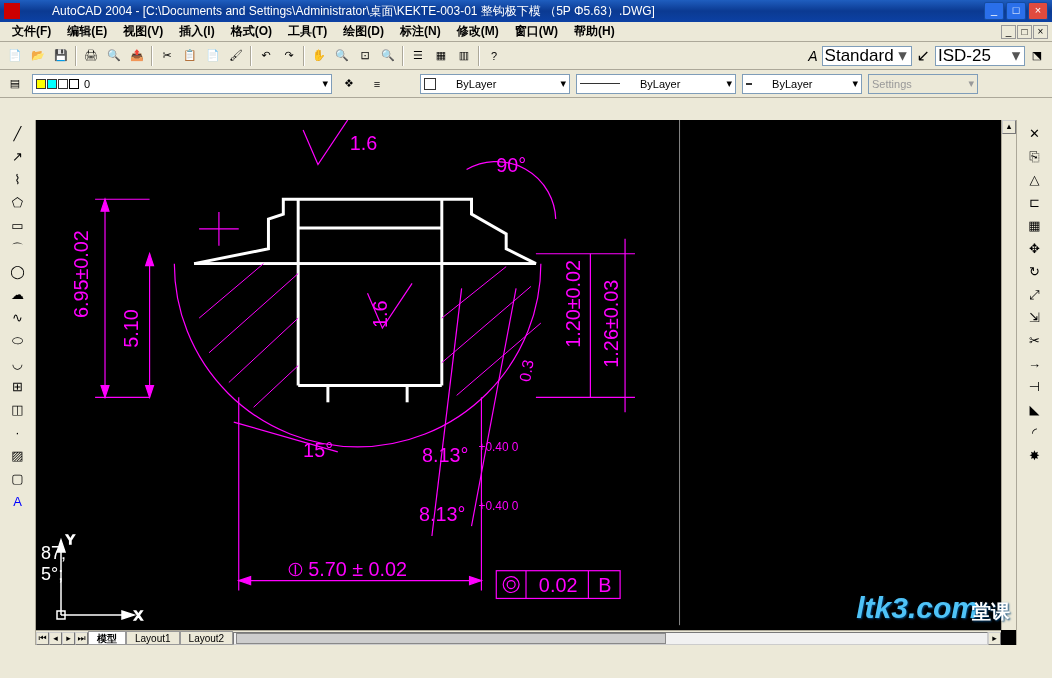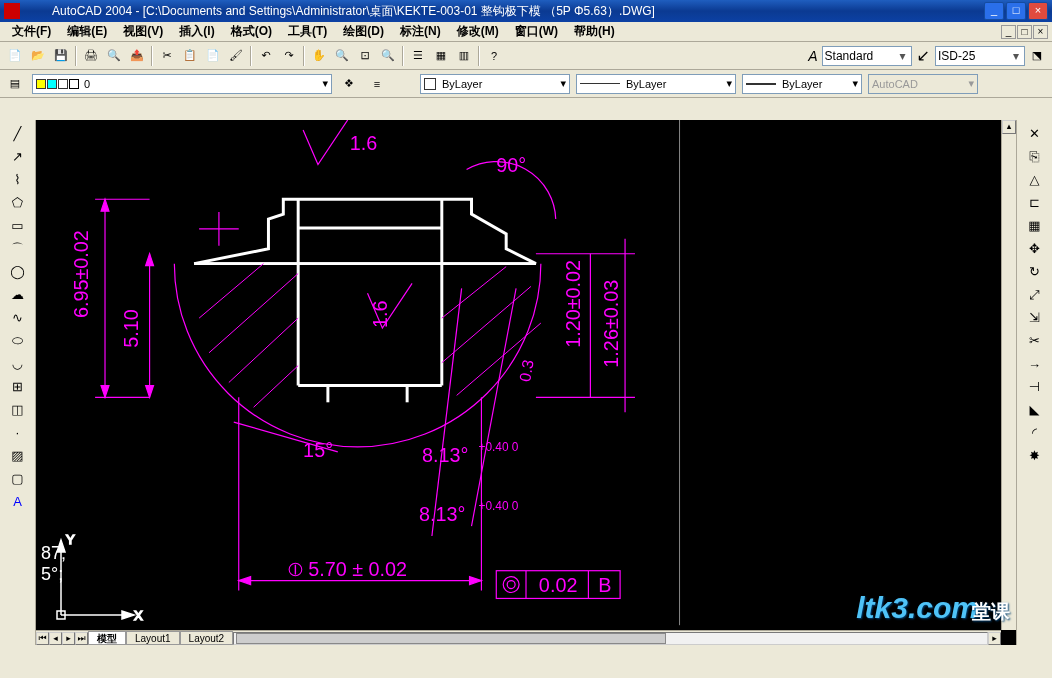--- a/index.html
+++ b/index.html
@@ -13,28 +13,28 @@
 .titlebar .win-btn.close { background: #e04b3e; }
 
 .menubar { height: 20px; background: #ece9d8; border-bottom: 1px solid #aca899; display: flex; align-items: center; font-size: 12px; padding: 0 4px; position: relative; }
 .menubar .menu-item { padding: 1px 8px; cursor: default; font-weight: bold; }
 .menubar .doc-btns { position: absolute; right: 4px; display: flex; gap: 1px; }
 .menubar .doc-btn { width: 15px; height: 14px; background: #ece9d8; border: 1px solid #999; font-size: 10px; text-align: center; line-height: 11px; }
 
 .toolbar-row { height: 28px; background: #ece9d8; border-bottom: 1px solid #aca899; display: flex; align-items: center; padding: 0 4px; gap: 1px; }
 .tool-btn { width: 22px; height: 22px; border: 1px solid transparent; display: flex; align-items: center; justify-content: center; font-size: 11px; }
 .toolbar-sep { width: 2px; height: 20px; border-left: 1px solid #aca899; border-right: 1px solid #fff; margin: 0 2px; }
-.dropdown { height: 20px; background: #fff; border: 1px solid #7f9db9; font-size: 12px; display: flex; align-items: center; padding: 0 2px; }
+.dropdown { height: 20px; background: #fff; border: 1px solid #7f9db9; font-size: 17px; display: flex; align-items: center; padding: 0 2px; }
 .dropdown .arrow { width: 12px; text-align: center; color: #555; }
 
 .props-row { height: 28px; background: #ece9d8; border-bottom: 1px solid #aca899; display: flex; align-items: center; padding: 0 4px; gap: 6px; }
 .layer-combo { width: 300px; height: 20px; background: #fff; border: 1px solid #7f9db9; display: flex; align-items: center; font-size: 11px; padding: 0 3px; }
 .layer-combo .swatches { display: flex; gap: 1px; margin-right: 5px; }
 .layer-combo .sw { width: 10px; height: 10px; border: 1px solid #333; }
-.prop-combo { height: 20px; background: #fff; border: 1px solid #7f9db9; display: flex; align-items: center; font-size: 11px; padding: 0 3px; gap: 6px; }
+.prop-combo { height: 20px; background: #fff; border: 1px solid #7f9db9; display: flex; align-items: center; font-size: 11px; padding: 0 3px; gap: 20px; }
 .prop-combo.disabled { background: #ece9d8; color: #999; }
 
 .work-area { position: absolute; top: 120px; left: 36px; right: 36px; bottom: 33px; background: #000; overflow: hidden; }
 .left-panel { position: absolute; top: 120px; left: 0; width: 36px; bottom: 33px; background: #ece9d8; border-right: 1px solid #aca899; padding-top: 2px; }
 .right-panel { position: absolute; top: 120px; right: 0; width: 36px; bottom: 33px; background: #ece9d8; border-left: 1px solid #aca899; padding-top: 2px; }
 .side-btn { width: 22px; height: 22px; margin: 1px auto; display: block; border: 1px solid transparent; font-size: 13px; text-align: center; line-height: 20px; }
 
 .drawing-svg { position: absolute; top: 0; left: 0; width: 100%; height: 100%; }
 .cmd-overlay { position: absolute; left: 5px; bottom: 60px; color: #fff; font-family: "Courier New", monospace; font-size: 18px; white-space: pre; }
 .ucs { position: absolute; left: 10px; bottom: 15px; }
@@ -155,21 +155,21 @@
     <span style="flex:1"></span>
       <span class="arrow">▾</span>
   </div>
   <div class="prop-combo" style="width:120px">
     <span style="width:30px;border-top:2px solid #333"></span>
     <span>ByLayer</span>
     <span style="flex:1"></span>
       <span class="arrow">▾</span>
   </div>
   <div class="prop-combo disabled" style="width:110px">
-    <span>AutoCAD</span>
+    <span>Settings</span>
     <span style="flex:1"></span>
       <span class="arrow">▾</span>
   </div>
 </div>
 
 <div class="left-panel">
   <div class="side-btn">╱</div>
   <div class="side-btn">↗</div>
   <div class="side-btn">⌇</div>
   <div class="side-btn">⬠</div>

